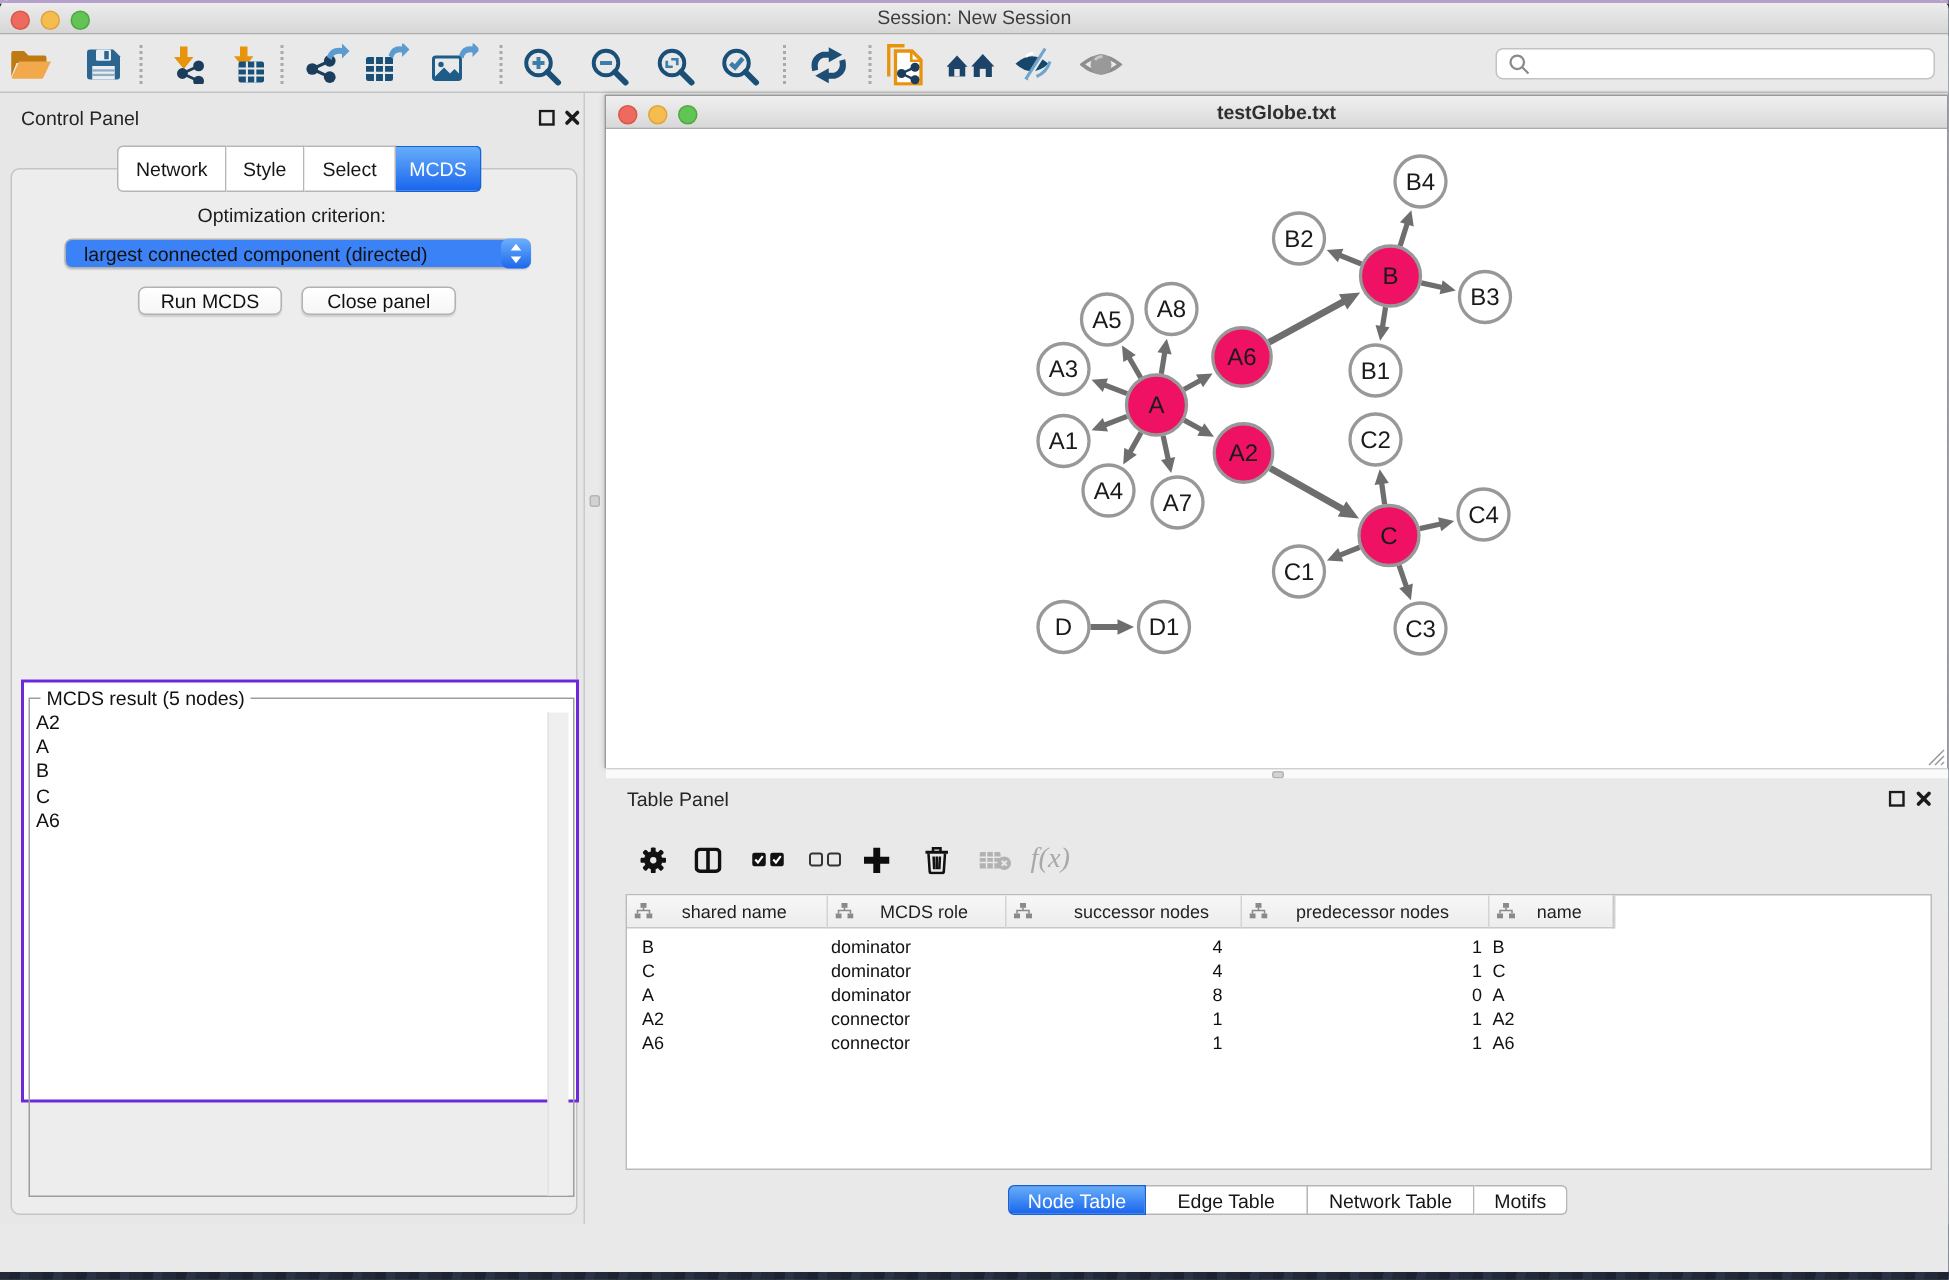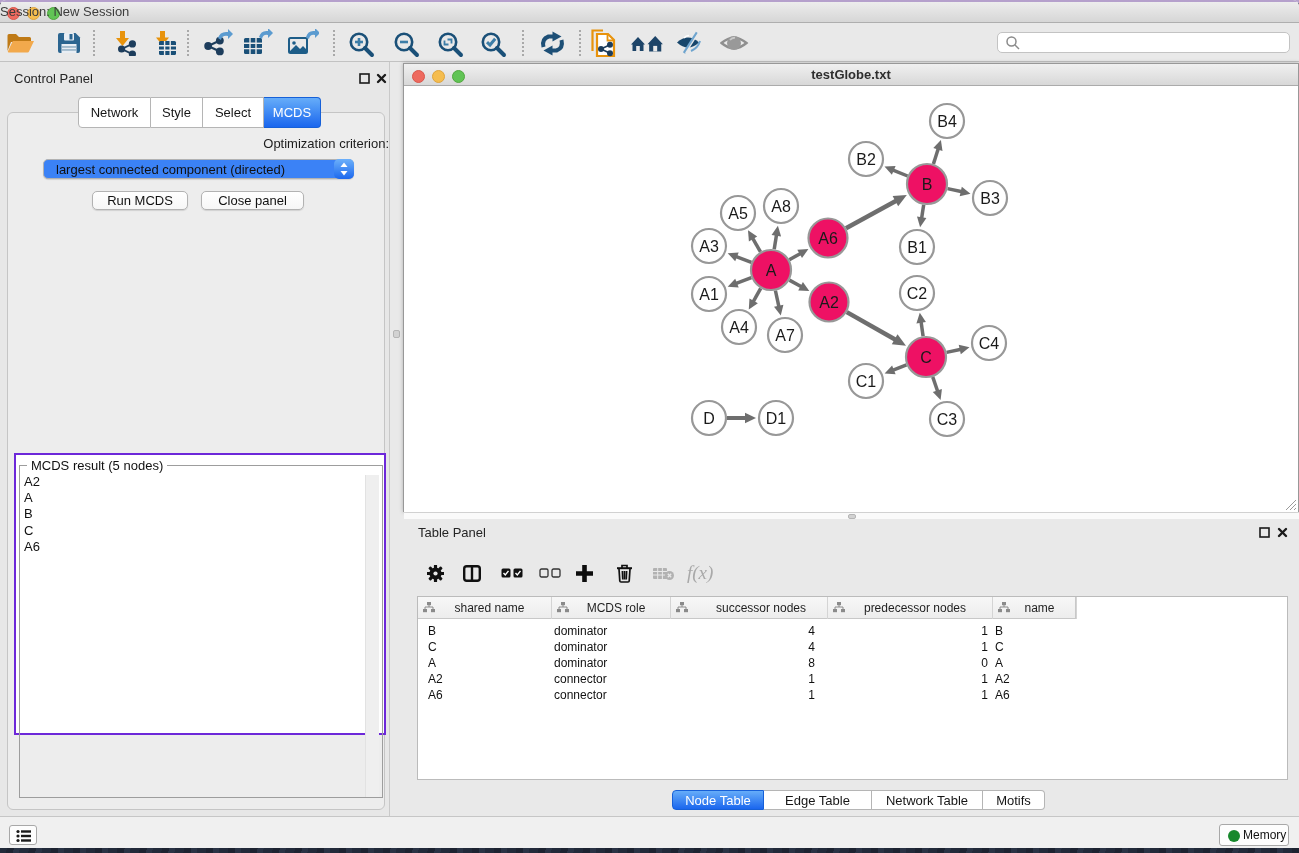--- a/index.html
+++ b/index.html
@@ -1,35 +1,35 @@
 <!DOCTYPE html>
 <html><head><meta charset="utf-8"><style>
 *{margin:0;padding:0;box-sizing:border-box}
 html,body{width:1299px;height:853px;overflow:hidden;font-family:"Liberation Sans",sans-serif;background:#28303f}
 #win{position:absolute;left:0;top:0;width:1299px;height:848px;background:#e9e9e9;border-radius:6px 6px 0 0;overflow:hidden}
 #deskt{position:absolute;left:0;top:0;width:1299px;height:853px;
  background-color:#232b3a;
  background-image:linear-gradient(#b5a0cc 0,#b5a0cc 3px,rgba(0,0,0,0) 3px),repeating-linear-gradient(97deg,#1d2331 0 7px,#2a3345 7px 13px,#222a3a 13px 22px),repeating-linear-gradient(8deg,rgba(90,100,130,.25) 0 3px,rgba(10,14,24,.3) 3px 9px);}
 #titlebar{position:absolute;left:0;top:0;width:1299px;height:23px;background:linear-gradient(#efefef,#d6d6d6);border-bottom:1px solid #aeaeae;border-radius:6px 6px 0 0}
 .tl{position:absolute;top:6.5px;width:13px;height:13px;border-radius:50%}
-#title{position:absolute;top:4px;left:0;width:1299px;text-align:left;font-size:13px;color:#3c3c3c}
+#title{position:absolute;top:4px;left:0;width:1299px;text-align:center;font-size:13px;color:#3c3c3c}
 #toolbar{position:absolute;left:0;top:24px;width:1299px;height:38px;background:#e9e9e9;border-bottom:1px solid #c2c2c2}
 .sep{position:absolute;top:6px;height:26px;width:0;border-left:2px dotted #a9a9a9}
 .tbi{position:absolute;top:0}
 #searchbox{position:absolute;left:997px;top:8px;width:293px;height:21px;background:#fff;border:1px solid #c3c3c3;border-radius:5px}
 #cp{position:absolute;left:0;top:62px;width:390px;height:754px;background:#e7e7e7;border-right:1px solid #c9c9c9}
 #cp-title{position:absolute;left:14px;top:9px;font-size:13px;color:#252525}
 .wbtn{position:absolute;font-size:12px;color:#1b1b1b;font-weight:bold}
 #cp-box{position:absolute;left:7px;top:50px;width:378px;height:698px;background:#ededed;border:1px solid #c5c5c5;border-radius:6px}
 .seg{position:absolute;display:flex;height:31px;font-size:13px}
 .seg>div{background:#fff;border:1px solid #b5b5b5;border-left:none;color:#161616;display:flex;align-items:center;justify-content:center;white-space:nowrap}
 .seg>div:first-child{border-left:1px solid #b5b5b5;border-radius:4px 0 0 4px}
 .seg>div:last-child{border-radius:0 4px 4px 0}
 .seg>div.on{background:linear-gradient(#66adf9,#1a66ee);border-color:#1660d8;color:#fff}
-#optlab{position:absolute;left:0;top:74px;width:389px;text-align:right;font-size:13px;color:#1c1c1c}
+#optlab{position:absolute;left:0;top:74px;width:389px;text-align:center;font-size:13px;color:#1c1c1c}
 #combo{position:absolute;left:43px;top:97px;width:311px;height:20px;background:#3b82f6;border:1px solid #b2b2b2;border-radius:5px;box-shadow:0 1px 1px rgba(0,0,0,.12)}
 #combo .txt{position:absolute;left:12px;top:2px;font-size:13px;color:#111}
 #combo .step{position:absolute;right:-1px;top:-1px;width:20px;height:20px;border-radius:5px;background:linear-gradient(#6cb0fa,#1c68ee);}
 .btn{position:absolute;height:19px;background:linear-gradient(#ffffff,#f6f6f6);border:1px solid #b2b2b2;border-radius:5px;font-size:13px;color:#111;text-align:center;line-height:17px;box-shadow:0 1px 1px rgba(0,0,0,.12)}
 #reswrap{position:absolute;left:14px;top:391px;width:372px;height:282px;background:#fff;border:2px solid #6d28d9}
 #resbox{position:absolute;left:3px;top:10px;width:364px;height:333px;border:1px solid #9d9d9d}
 #reslab{position:absolute;left:7px;top:-8px;background:#fff;padding:0 4px;font-size:13px;color:#111}
 #reslist{position:absolute;left:4px;top:8px;font-size:13px;color:#111;line-height:16.2px}
 #resscroll{position:absolute;right:3px;top:9px;width:14px;height:322px;background:#efefef;border-left:1px solid #e2e2e2}
 #netwin{position:absolute;left:403px;top:63px;width:896px;height:449px;background:#fff;border:1px solid #989898;box-shadow:0 0 4px rgba(0,0,0,.25)}
@@ -536,25 +536,12 @@
     <div class="cell" style="left:577px;top:90px">A6</div>
   </div>
   <div class="seg" style="left:269px;top:271px;height:20px">
     <div class="on" style="width:92px">Node Table</div>
         <div style="width:108px">Edge Table</div>
         <div style="width:111px">Network Table</div>
         <div style="width:62px">Motifs</div>
   </div>
 </div>
 
-<div id="statusbar">
-  <div id="listbtn"><svg width="28" height="20" viewBox="0 0 28 20">
-          <g fill="#1a1a1a">
-            <circle cx="8" cy="5.5" r="1.6"></circle>
-            <circle cx="8" cy="10" r="1.6"></circle>
-            <circle cx="8" cy="14.5" r="1.6"></circle>
-            <rect x="11" y="4.3" width="10" height="2.4"></rect>
-            <rect x="11" y="8.8" width="10" height="2.4"></rect>
-            <rect x="11" y="13.3" width="10" height="2.4"></rect>
-          </g>
-        </svg></div>
-  <div id="membtn"><div id="memdot"></div>Memory</div>
-</div>
 </div>
 </body></html>

